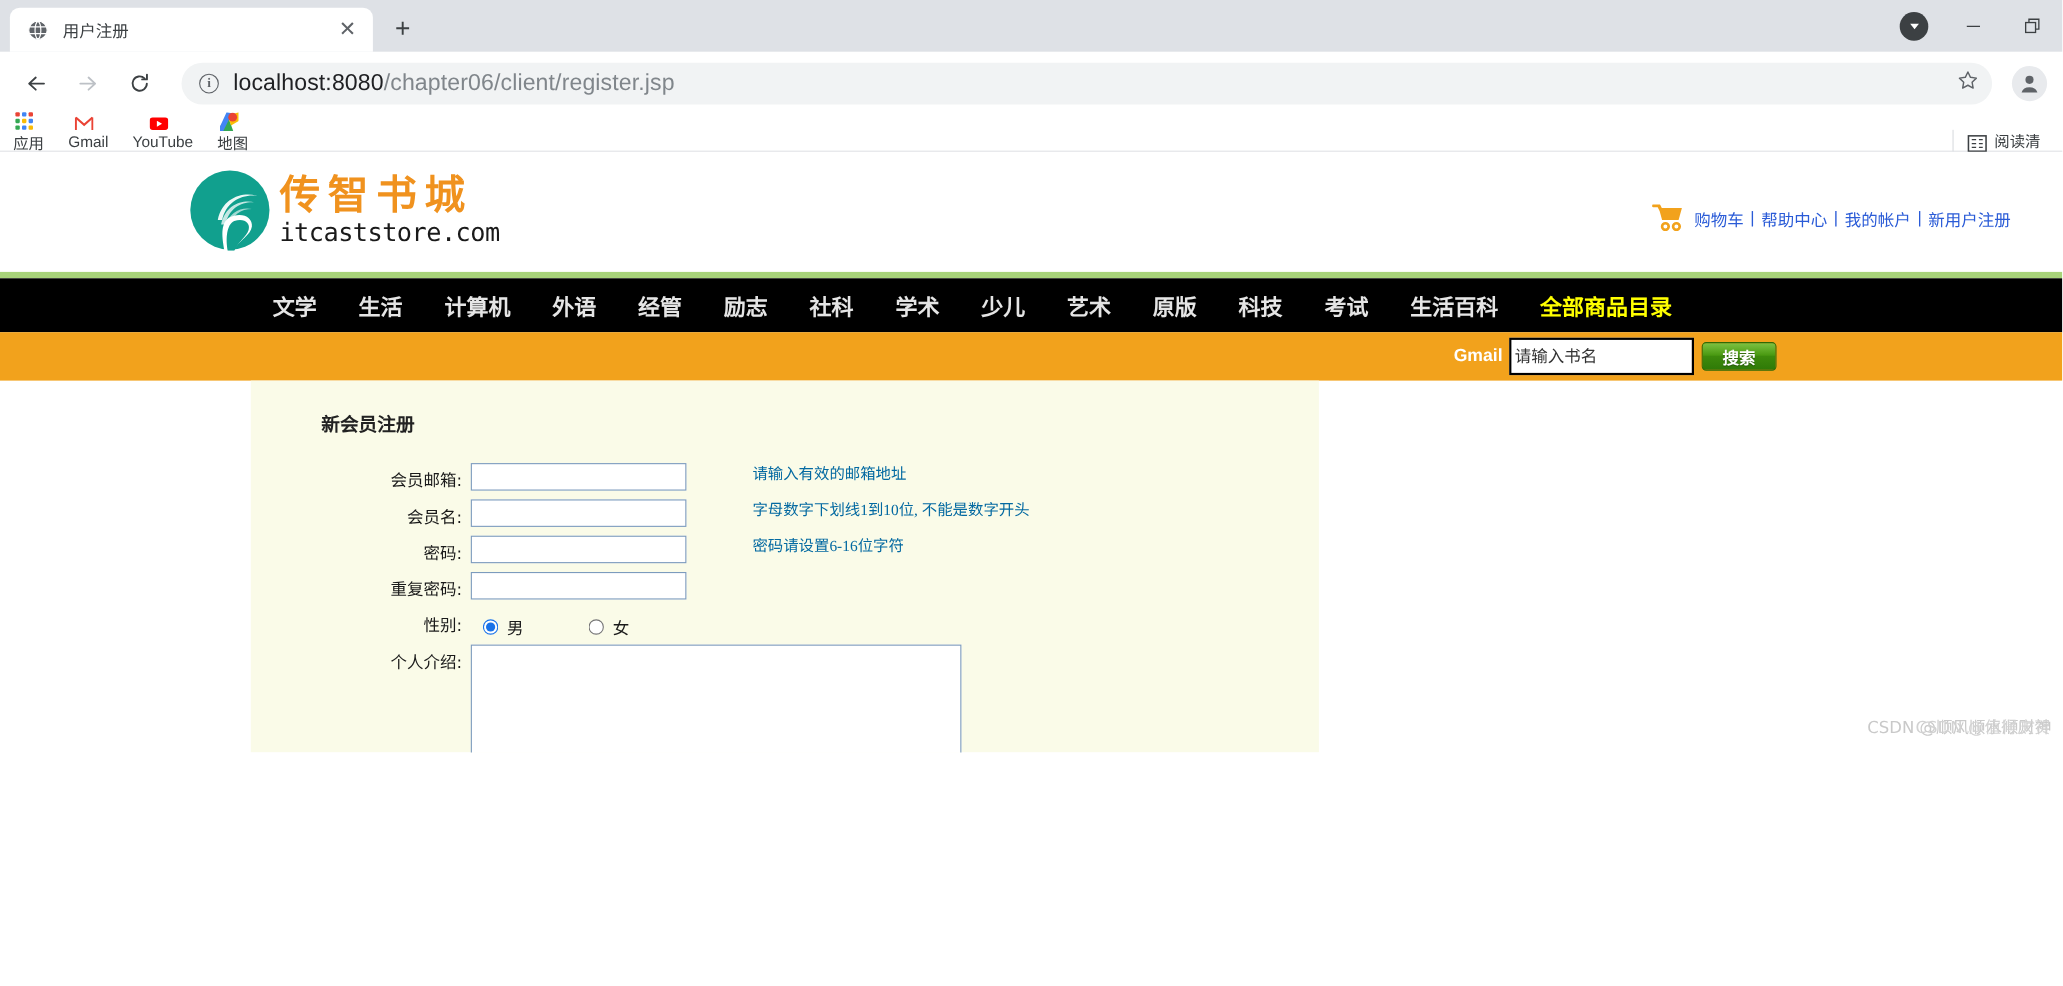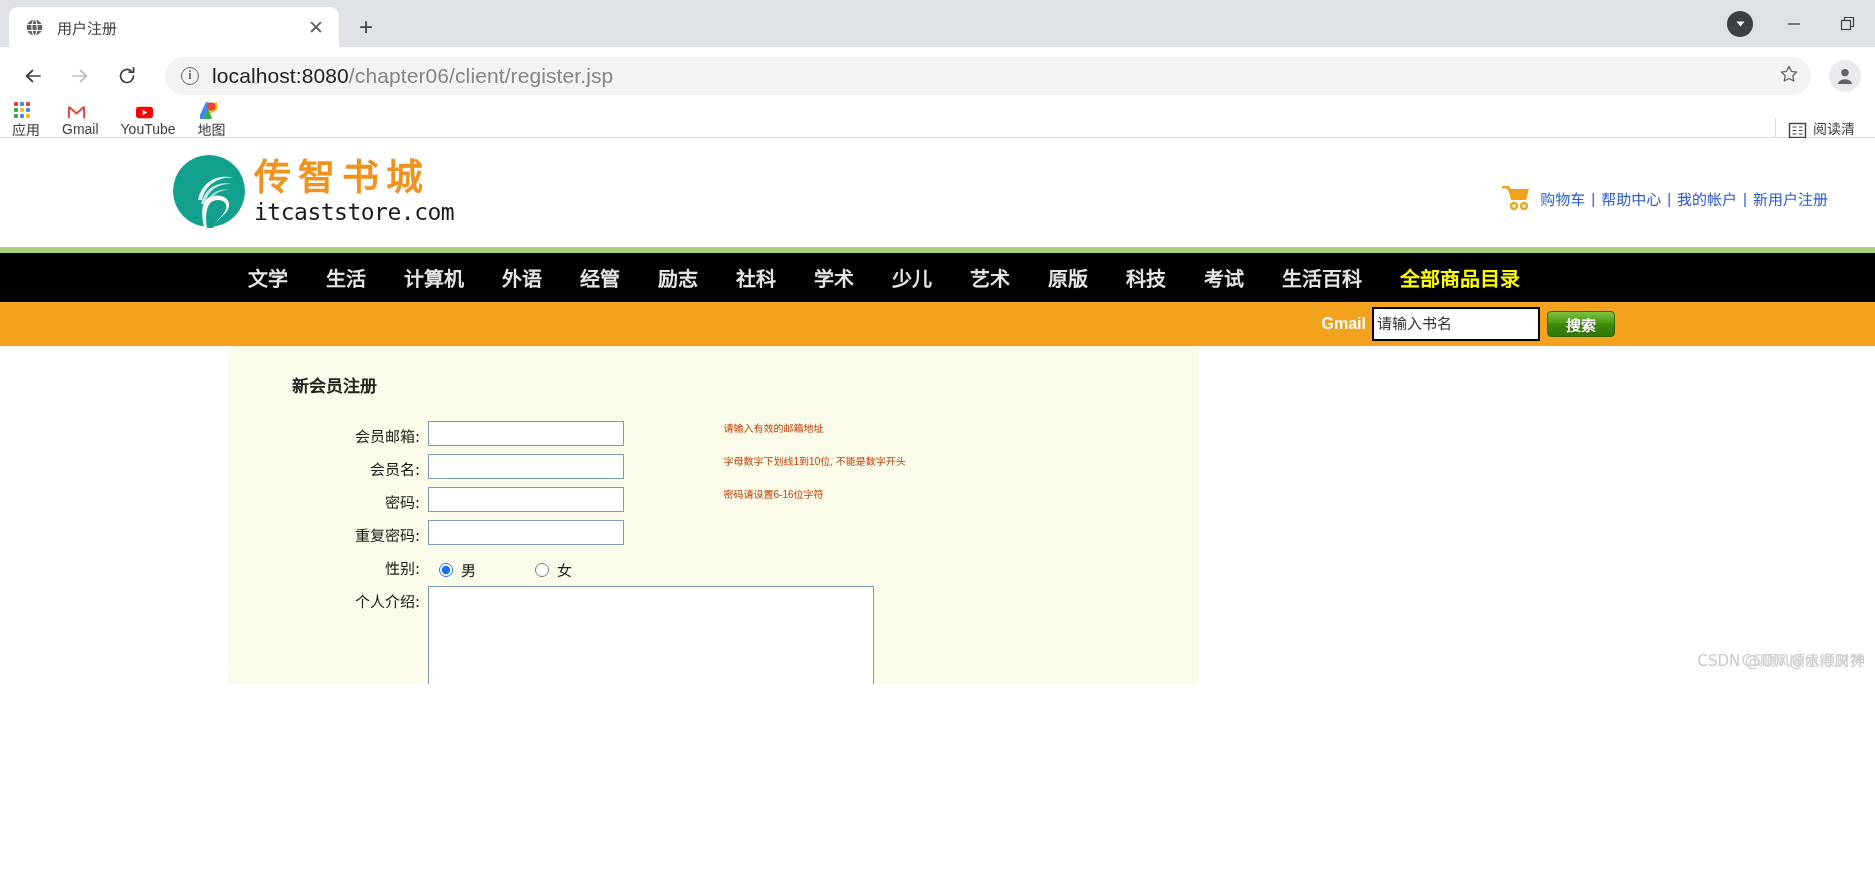--- a/index.html
+++ b/index.html
@@ -302,25 +302,25 @@
   .txt {
     width: 196px; height: 25px;
     border: 1px solid #7c9bbd;
     background: #ffffff;
     outline: none;
     font-size: 14px;
     padding: 0 3px;
   }
   .txt.wide { width: 446px; }
   .hint {
-    font-size: 10px;
-    color: #c2410c;
+    font-size: 14px;
+    color: #0369a1;
     line-height: 1.55;
     max-width: 270px;
-    font-family: Liberation Sans, sans-serif;
+    font-family: Liberation Serif, serif;
   }
   .radio-row { height: 33px; display: flex; align-items: center; }
   .radio-row label {
     display: flex; align-items: center;
     font-size: 15px; color: #1a1a1a;
     margin-right: 48px;
     font-family: "DejaVu Sans", sans-serif;
   }
   .radio-row input[type=radio] { margin: 0 8px 0 11px; width: 14px; height: 14px; accent-color: #1a73e8; }
   .ta {

